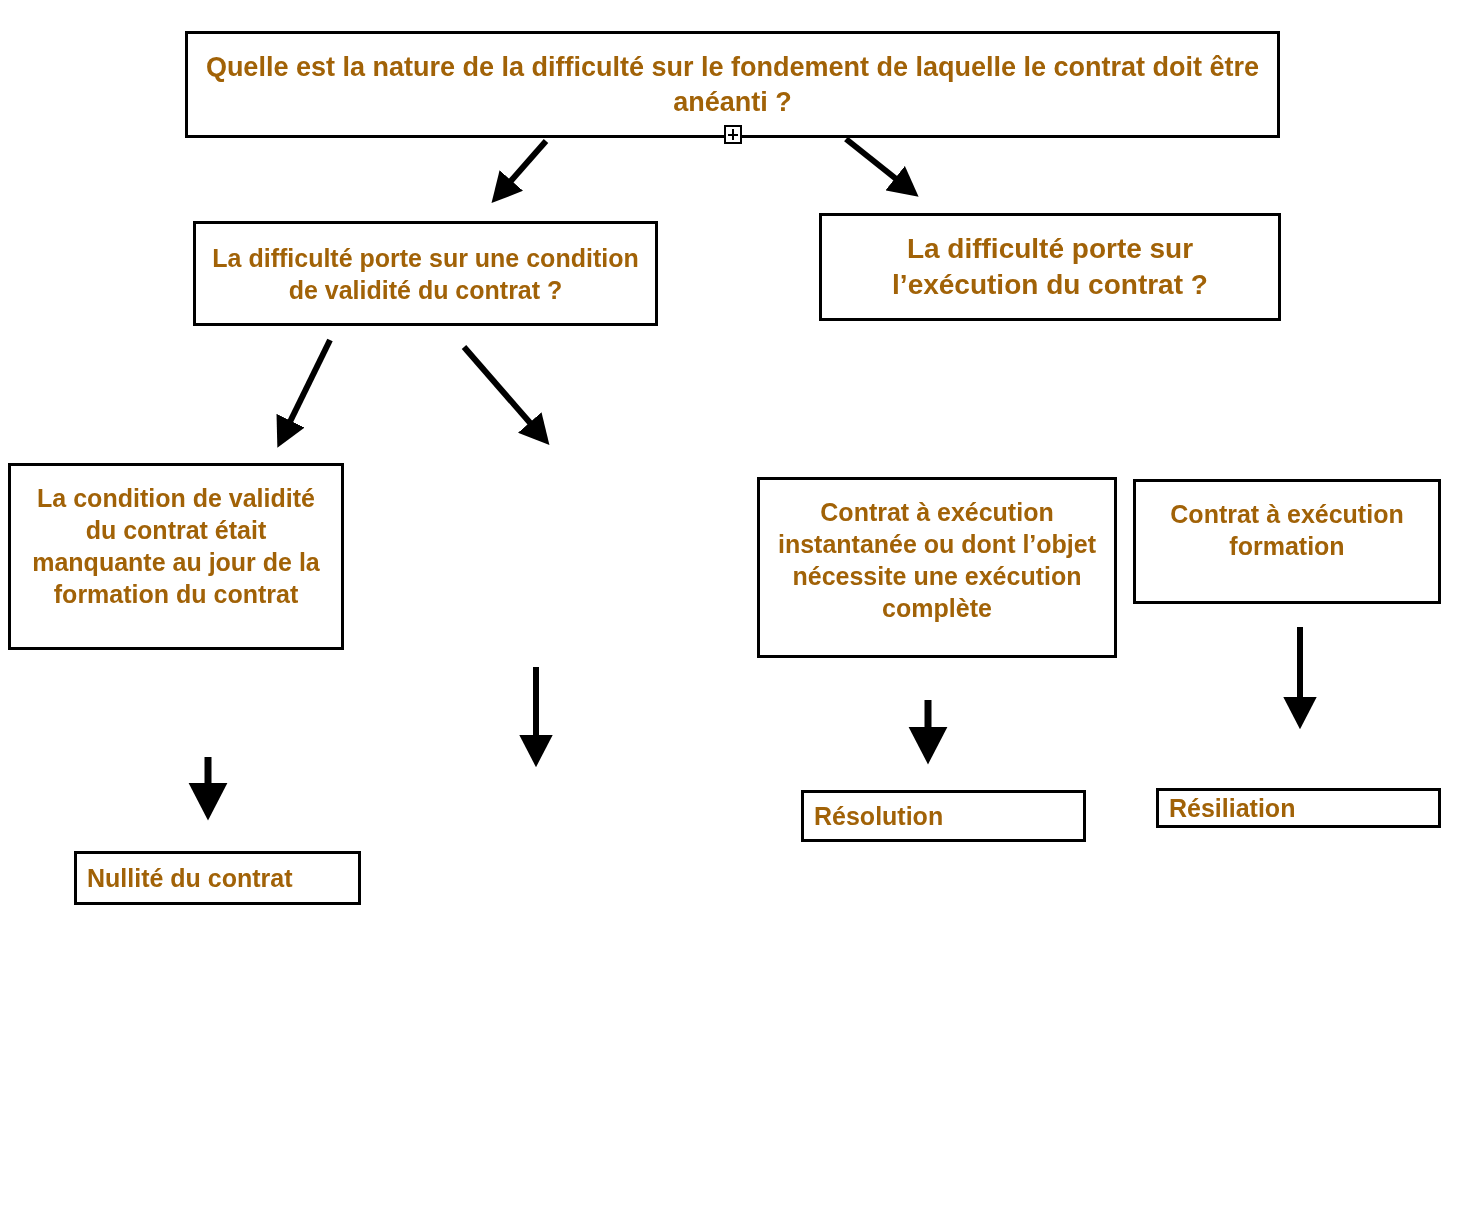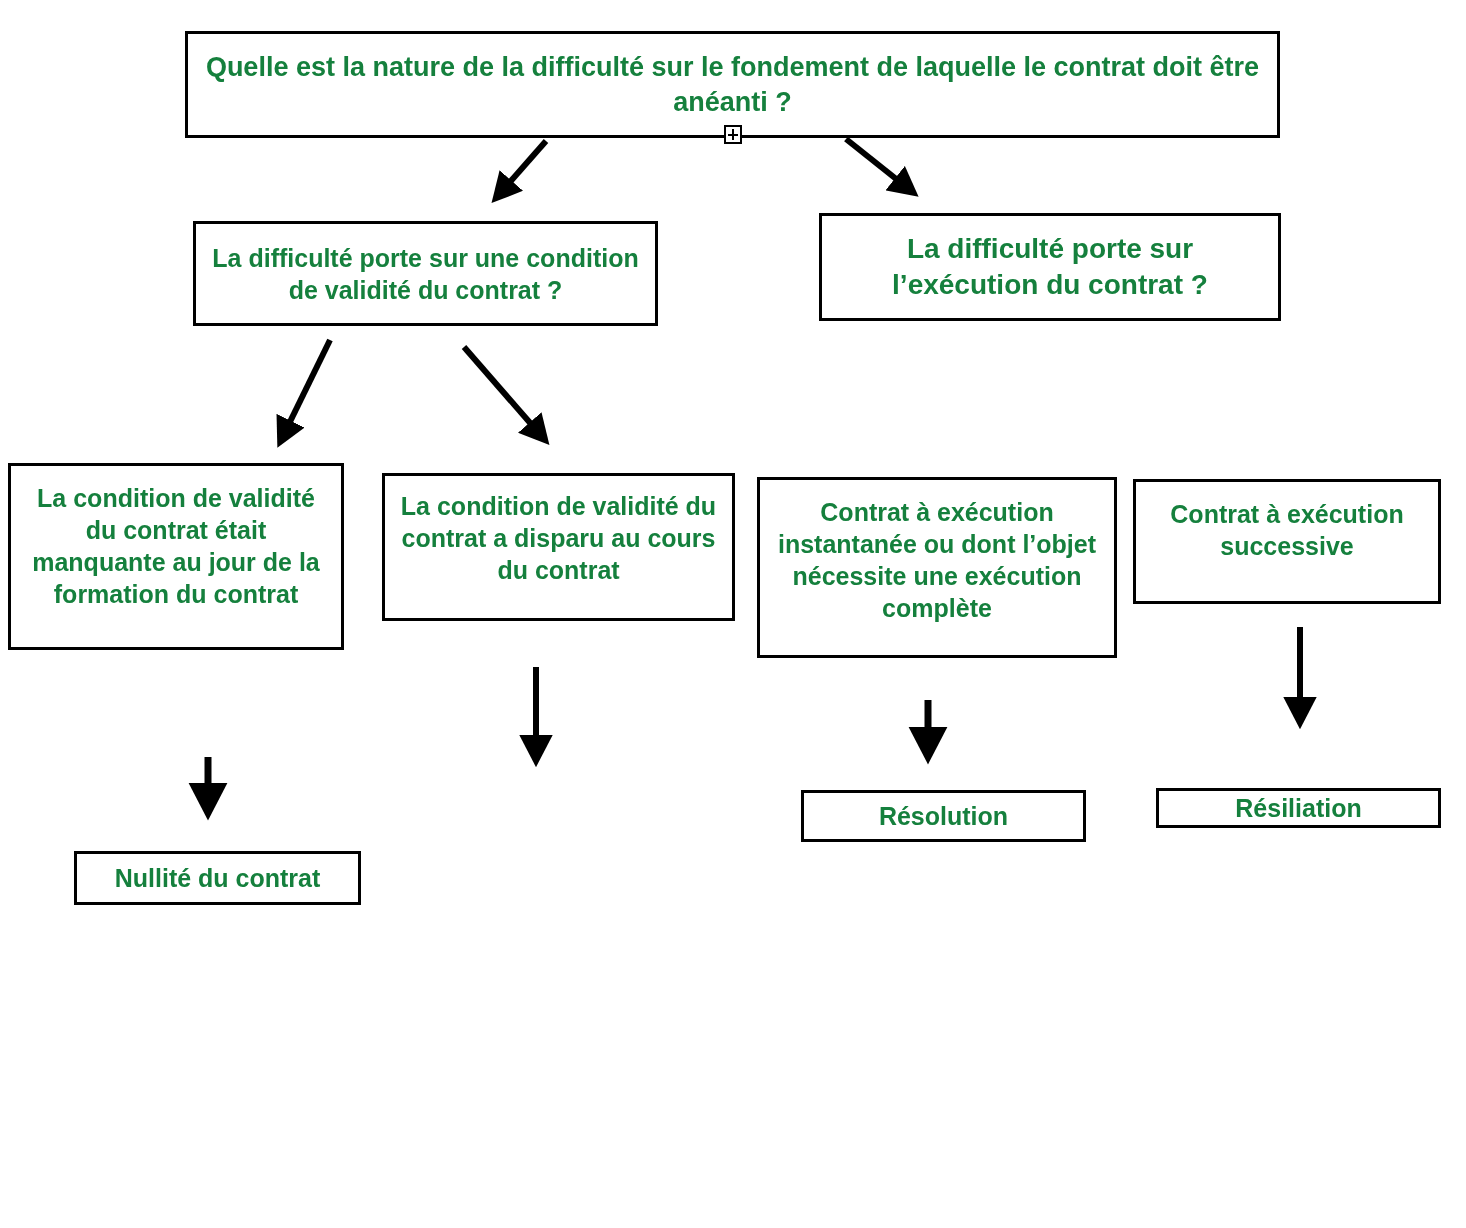--- a/index.html
+++ b/index.html
@@ -14,26 +14,26 @@
     height: 1228px;
     background: #ffffff;
     overflow: hidden;
     font-family: "Liberation Sans", sans-serif;
   }
   .node {
     position: absolute;
     box-sizing: border-box;
     border: 3px solid #000000;
     background: #ffffff;
-    color: #15803d;
+    color: #a16207;
     font-weight: bold;
     text-align: center;
     line-height: 1.28;
     display: flex;
-    justify-content: center;
+    justify-content: flex-start;
     padding: 6px 10px;
     white-space: pre-line;
   }
   .node.vcenter { align-items: center; }
   .node.vtop    { align-items: flex-start; }
   .arrows {
     position: absolute;
     left: 0;
     top: 0;
     width: 1466px;
@@ -106,30 +106,27 @@
   </div>
 
   <div class="node vcenter" style="left:819px; top:213px; width:462px; height:108px; font-size:28px;">
     <span>La difficulté porte sur l’exécution du contrat ?</span>
   </div>
 
   <div class="node vtop" style="left:8px; top:463px; width:336px; height:187px; font-size:25px; padding-top:16px;">
     <span>La condition de validité du contrat était manquante au jour de la formation du contrat</span>
   </div>
 
-  <div class="node vtop" style="left:382px; top:473px; width:353px; height:148px; font-size:25px; padding-top:14px;">
-    <span>La condition de validité du contrat a disparu au cours du contrat</span>
-  </div>
 
   <div class="node vtop" style="left:757px; top:477px; width:360px; height:181px; font-size:25px; padding-top:16px;">
     <span>Contrat à exécution instantanée ou dont l’objet nécessite une exécution complète</span>
   </div>
 
   <div class="node vtop" style="left:1133px; top:479px; width:308px; height:125px; font-size:25px; padding-top:16px;">
-    <span>Contrat à exécution successive</span>
+    <span>Contrat à exécution formation</span>
   </div>
 
   <div class="node vcenter" style="left:74px; top:851px; width:287px; height:54px; font-size:25px;">
     <span>Nullité du contrat</span>
   </div>
 
 
   <div class="node vcenter" style="left:801px; top:790px; width:285px; height:52px; font-size:25px;">
     <span>Résolution</span>
   </div>

